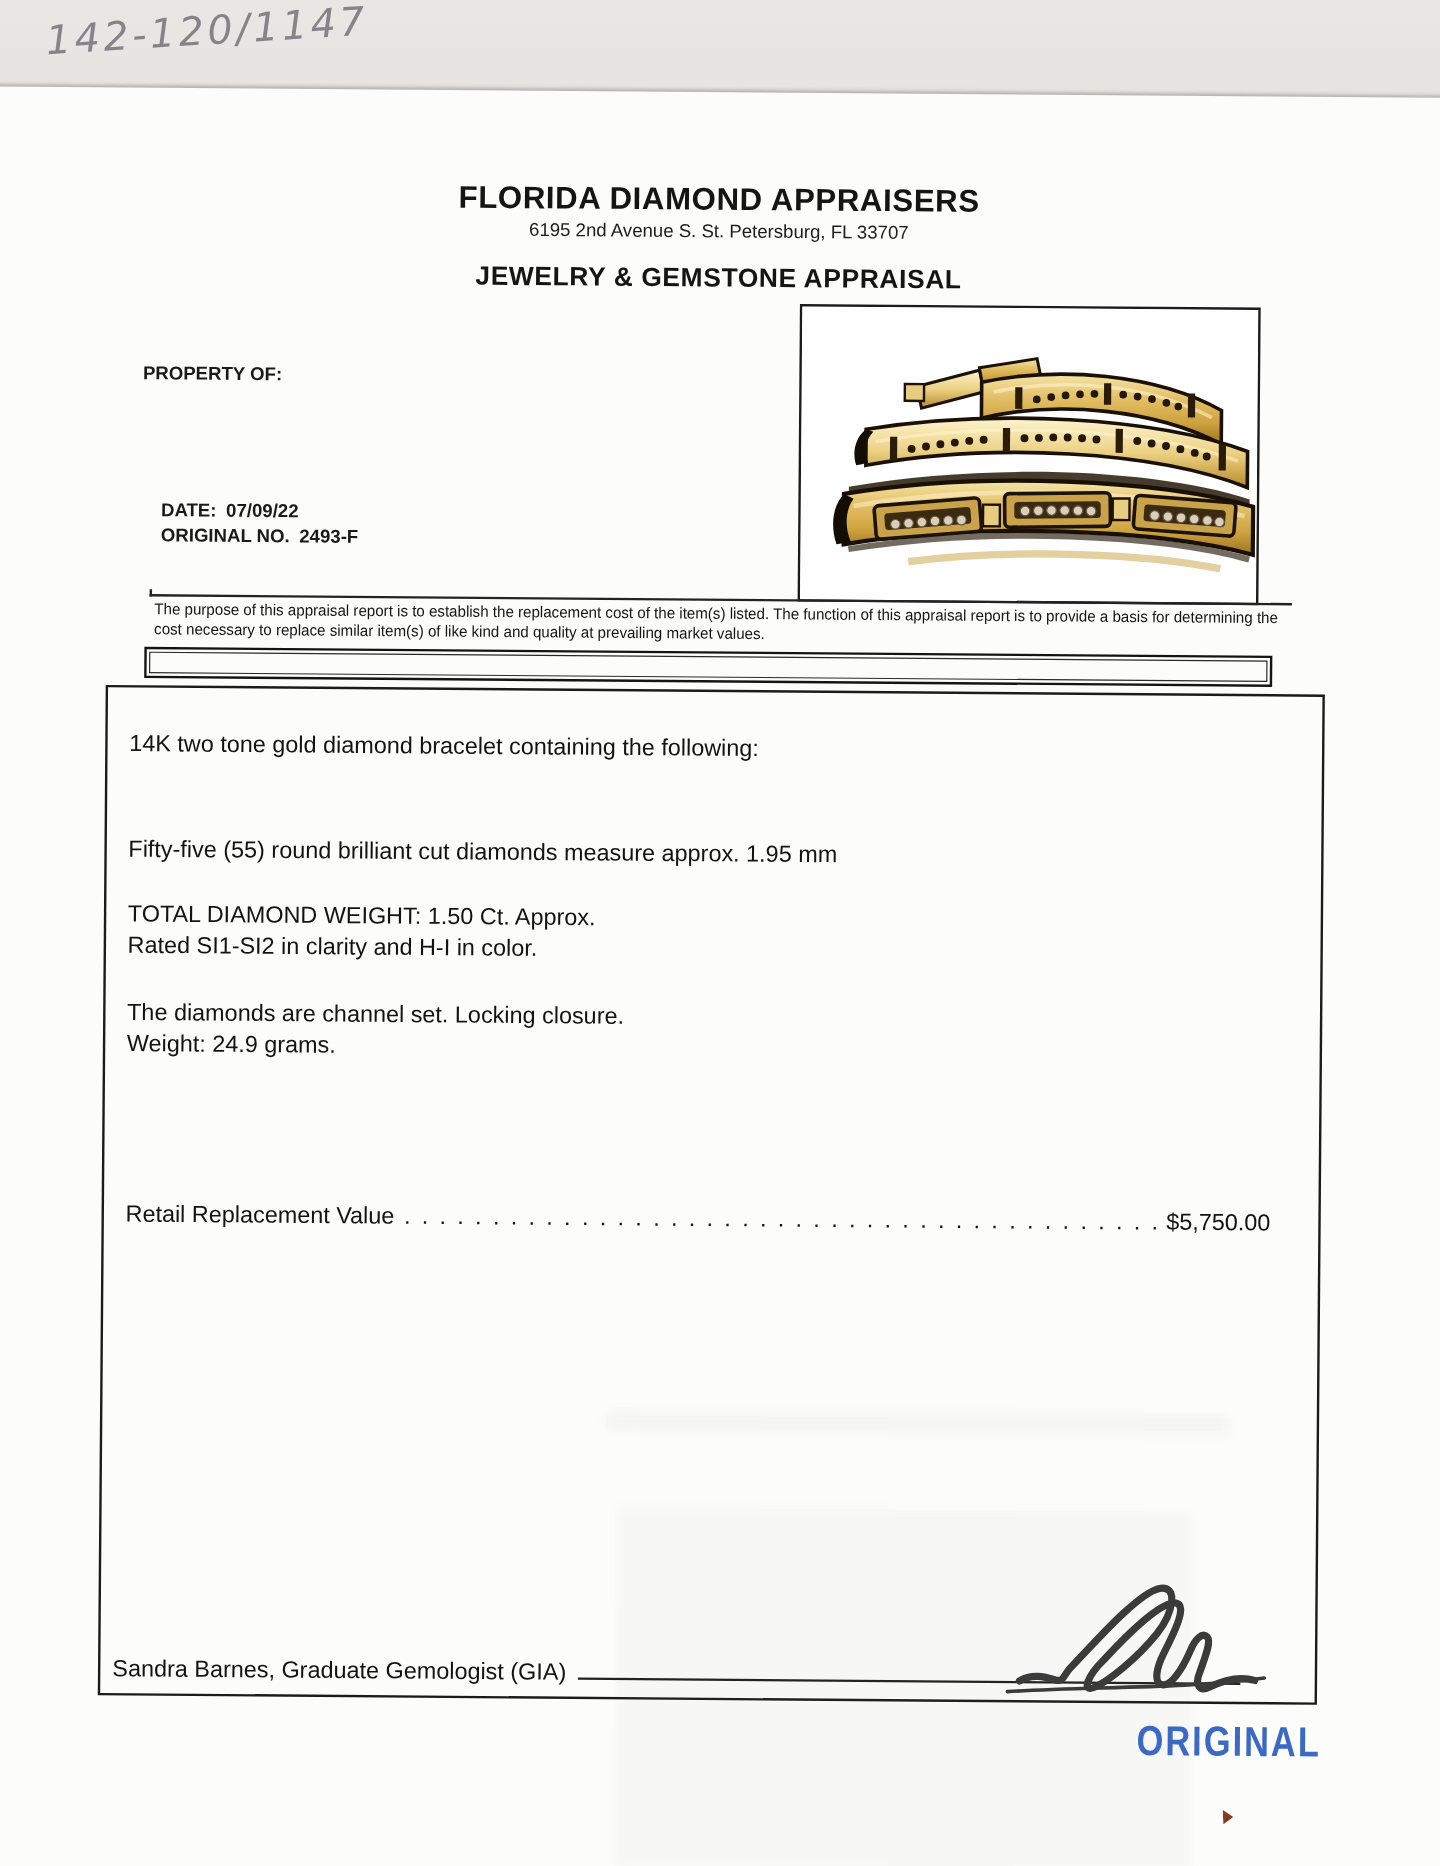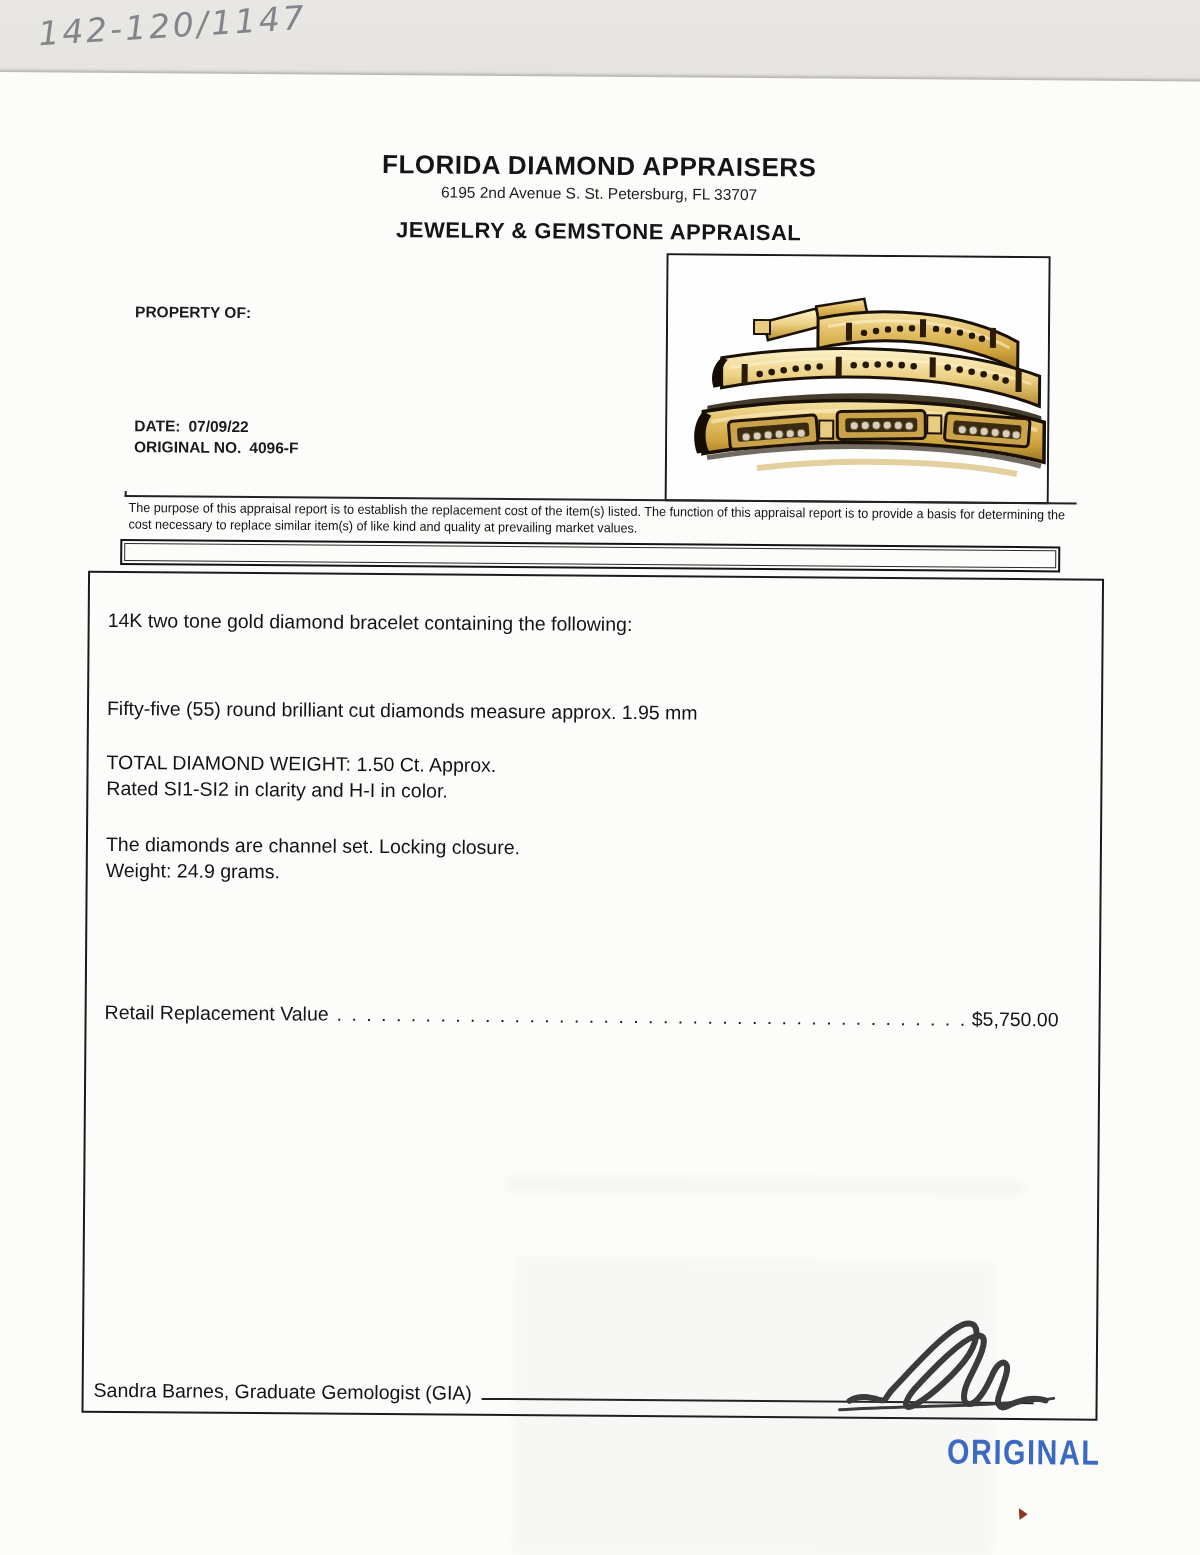--- a/index.html
+++ b/index.html
@@ -36,21 +36,21 @@
   .content { position:absolute; top:0; left:8px; width:1200px; height:1485px; }
 
   
   .company-name { position:absolute; top:74px; left:0; width:1200px; text-align:center;
     font-size:26px; font-weight:bold; letter-spacing:0.5px; color:#151515; }
   .company-address { position:absolute; top:108px; left:0; width:1200px; text-align:center;
     font-size:15.5px; color:#1c1c1c; }
   .doc-title { position:absolute; top:142px; left:0; width:1200px; text-align:center;
     font-size:22px; font-weight:bold; letter-spacing:0.5px; color:#151515; }
 
-  .property-of { position:absolute; top:230px; left:137px; font-size:15.5px; font-weight:bold; }
+  .property-of { position:absolute; top:230px; left:121px; font-size:15.5px; font-weight:bold; }
   .date-line  { position:absolute; top:344px; left:137px; font-size:15.5px; font-weight:bold; }
   .appr-line  { position:absolute; top:365px; left:137px; font-size:15.5px; font-weight:bold; }
   .meta-label { margin-right:8px; }
 
   
   .photo-box {
     position:absolute; top:176px; left:668px; width:384px; height:248px;
     border:2px solid #1b1b1b; background:#fefefe; overflow:hidden;
   }
 
@@ -125,21 +125,21 @@
 
     <div class="company-name">FLORIDA DIAMOND APPRAISERS</div>
     <div class="company-address">6195 2nd Avenue S. St. Petersburg, FL 33707</div>
     <div class="doc-title">JEWELRY &amp; GEMSTONE APPRAISAL</div>
 
     <div class="property-of">PROPERTY OF:</div>
     <div class="date-line">
       <span class="meta-label">DATE:</span><span>07/09/22</span>
     </div>
     <div class="appr-line">
-      <span class="meta-label">ORIGINAL NO.</span><span>4096-F</span>
+      <span class="meta-label">ORIGINAL NO.</span><span>2493-F</span>
     </div>
 
     <div class="photo-box">
       <svg width="380" height="244" viewBox="0 0 380 244">
         <defs>
           <linearGradient id="gold" x1="0" y1="0" x2="0" y2="1">
             <stop offset="0" stop-color="#f5e4a8"></stop>
             <stop offset="0.35" stop-color="#e3bf66"></stop>
             <stop offset="0.7" stop-color="#cda23d"></stop>
             <stop offset="1" stop-color="#9a7420"></stop>

